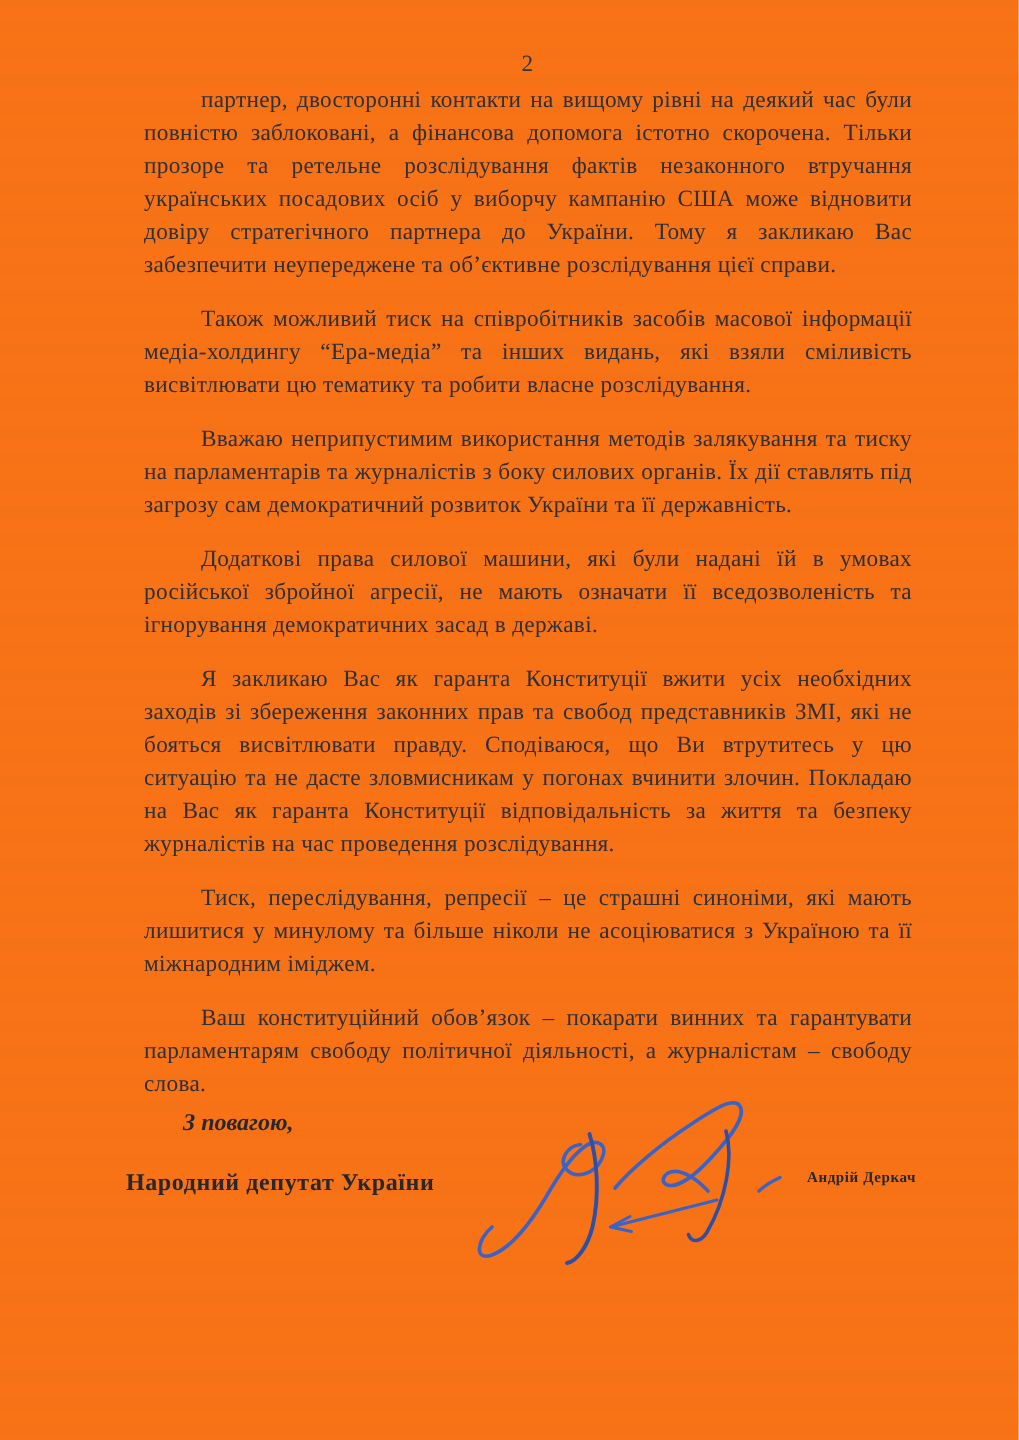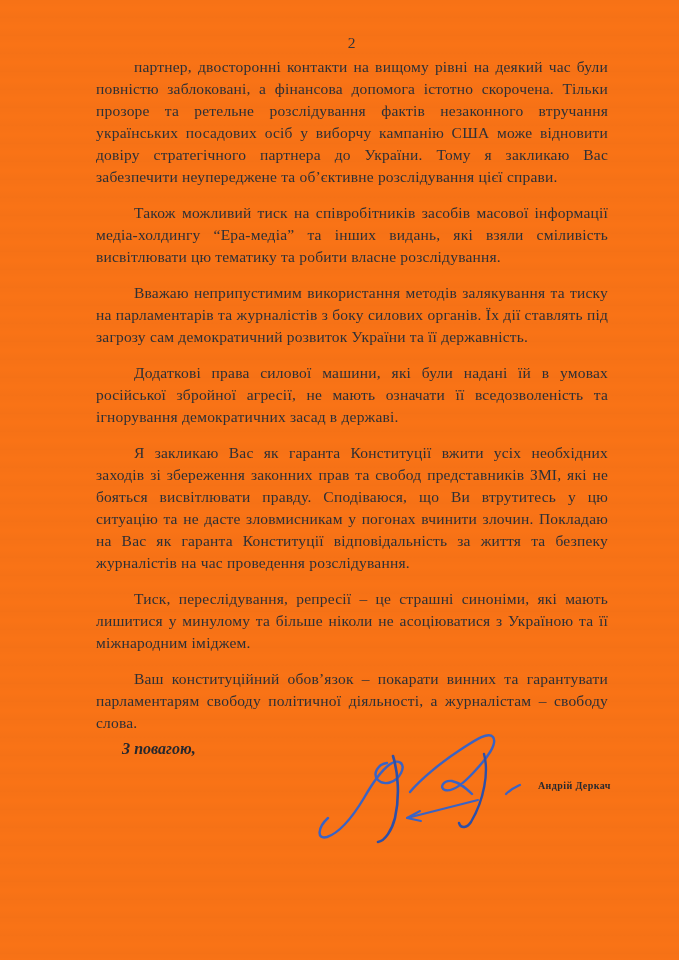--- a/index.html
+++ b/index.html
@@ -100,20 +100,21 @@
     <p>Також можливий тиск на співробітників засобів масової інформації медіа-холдингу “Ера-медіа” та інших видань, які взяли сміливість висвітлювати цю тематику та робити власне розслідування.</p>
     <p>Вважаю неприпустимим використання методів залякування та тиску на парламентарів та журналістів з боку силових органів. Їх дії ставлять під загрозу сам демократичний розвиток України та її державність.</p>
     <p>Додаткові права силової машини, які були надані їй в умовах російської збройної агресії, не мають означати її вседозволеність та ігнорування демократичних засад в державі.</p>
     <p>Я закликаю Вас як гаранта Конституції вжити усіх необхідних заходів зі збереження законних прав та свобод представників ЗМІ, які не бояться висвітлювати правду. Сподіваюся, що Ви втрутитесь у цю ситуацію та не дасте зловмисникам у погонах вчинити злочин. Покладаю на Вас як гаранта Конституції відповідальність за життя та безпеку журналістів на час проведення розслідування.</p>
     <p>Тиск, переслідування, репресії – це страшні синоніми, які мають лишитися у минулому та більше ніколи не асоціюватися з Україною та її міжнародним іміджем.</p>
     <p>Ваш конституційний обов’язок – покарати винних та гарантувати парламентарям свободу політичної діяльності, а журналістам – свободу слова.</p>
   </div>
 
   <div class="closing">З повагою,</div>
 
+  <div class="signer-role">Народний депутат України</div>
 
   <svg class="signature" viewBox="0 0 218 126" xmlns="http://www.w3.org/2000/svg">
 
     <path stroke="#3a63c5" stroke-width="2.4" d="M 14 90
              C 4 99, 2 112, 13 109
              C 25 105, 38 90, 50 70
              C 58 56, 67 43, 75 37
              C 84 30, 92 35, 87 45
              C 82 55, 70 58, 64 52
              C 58 46, 64 36, 73 35"></path>

